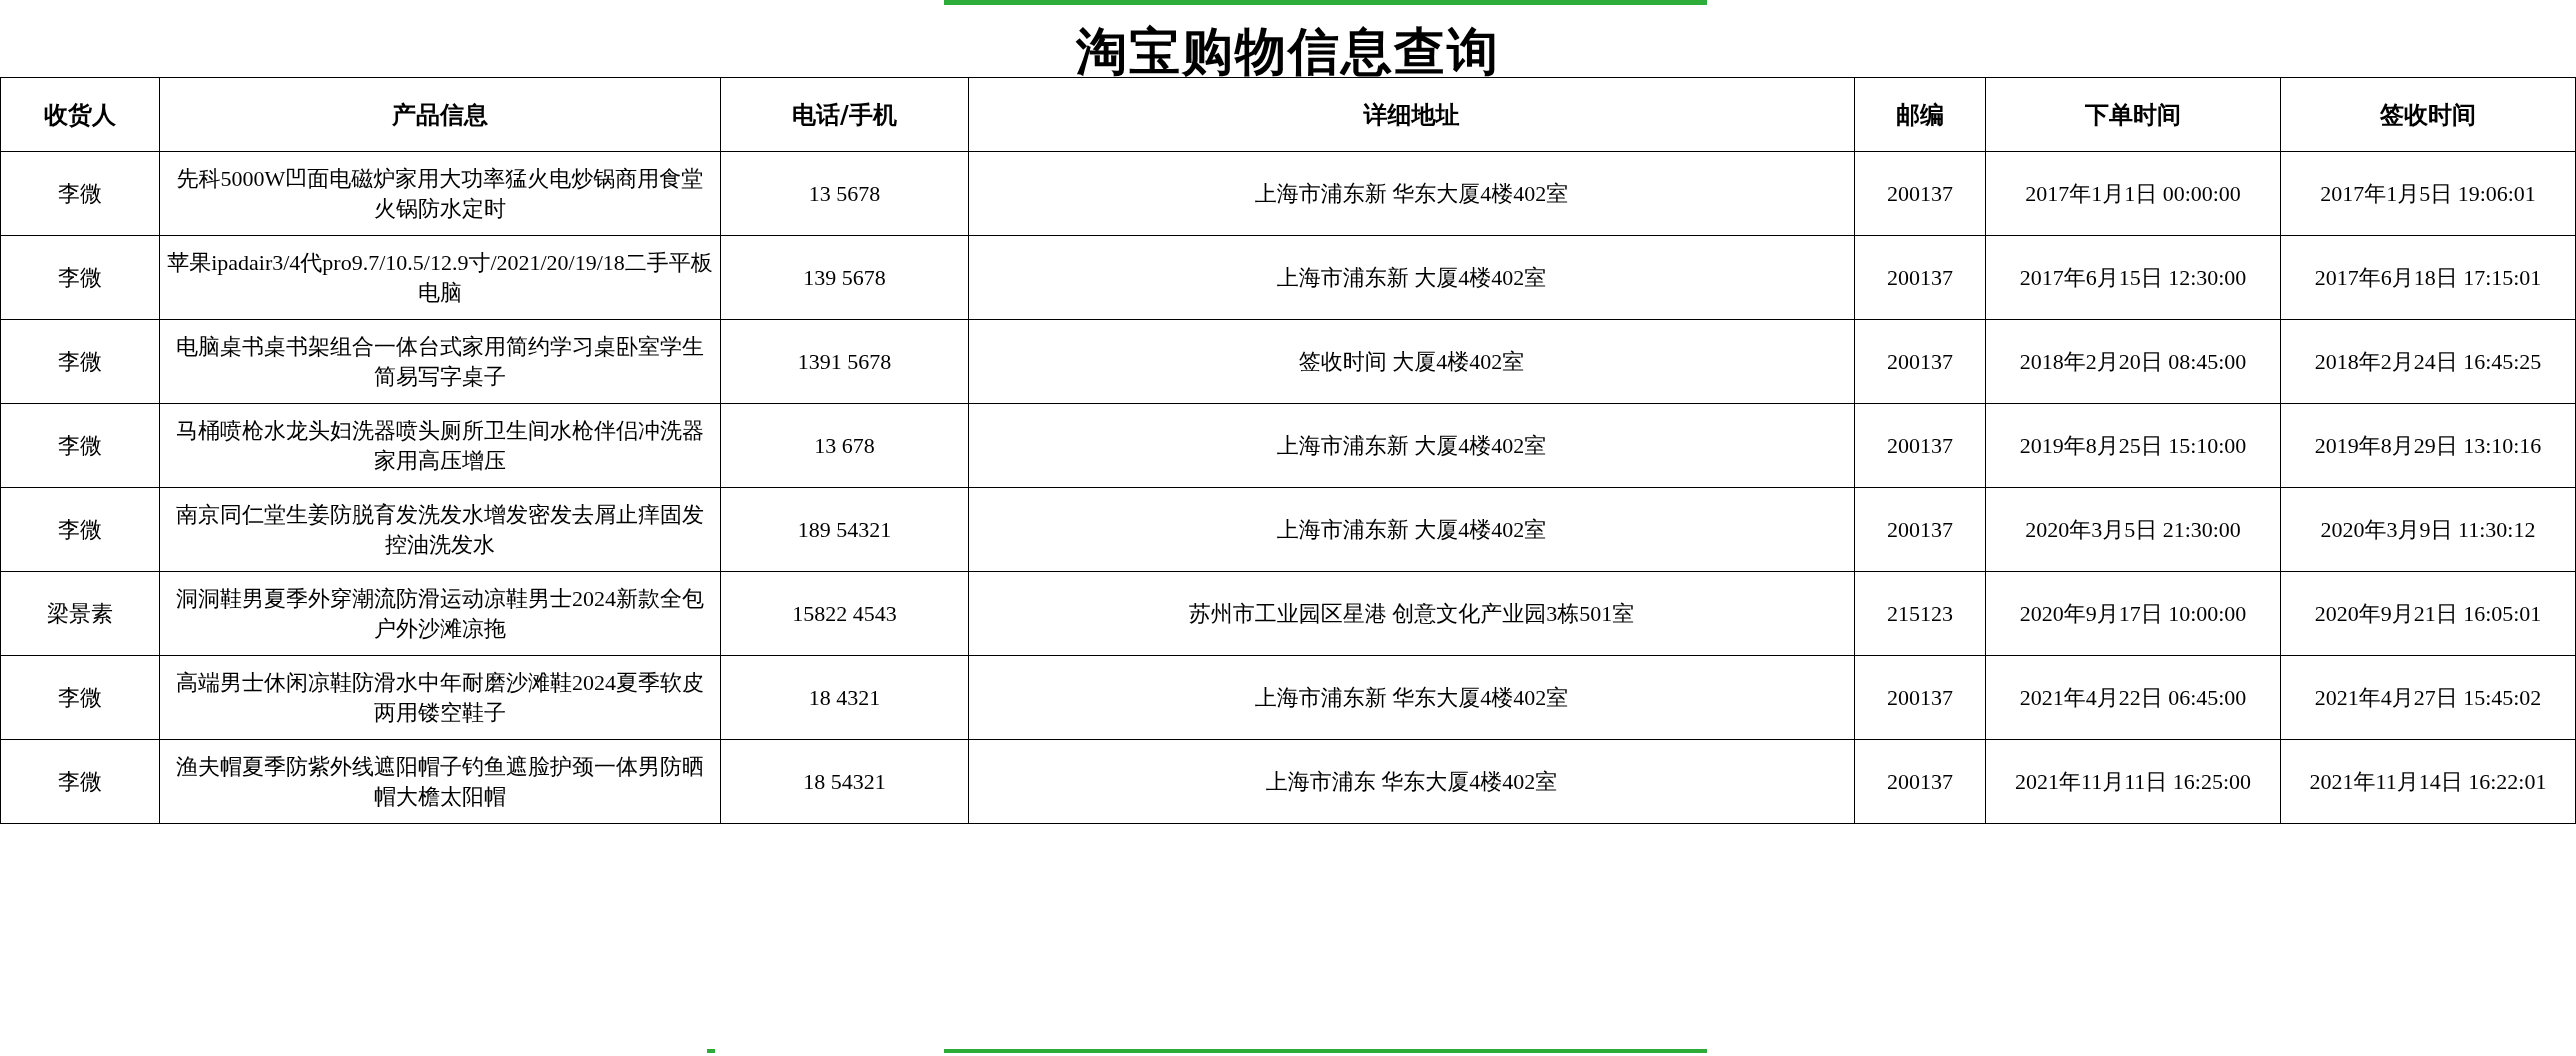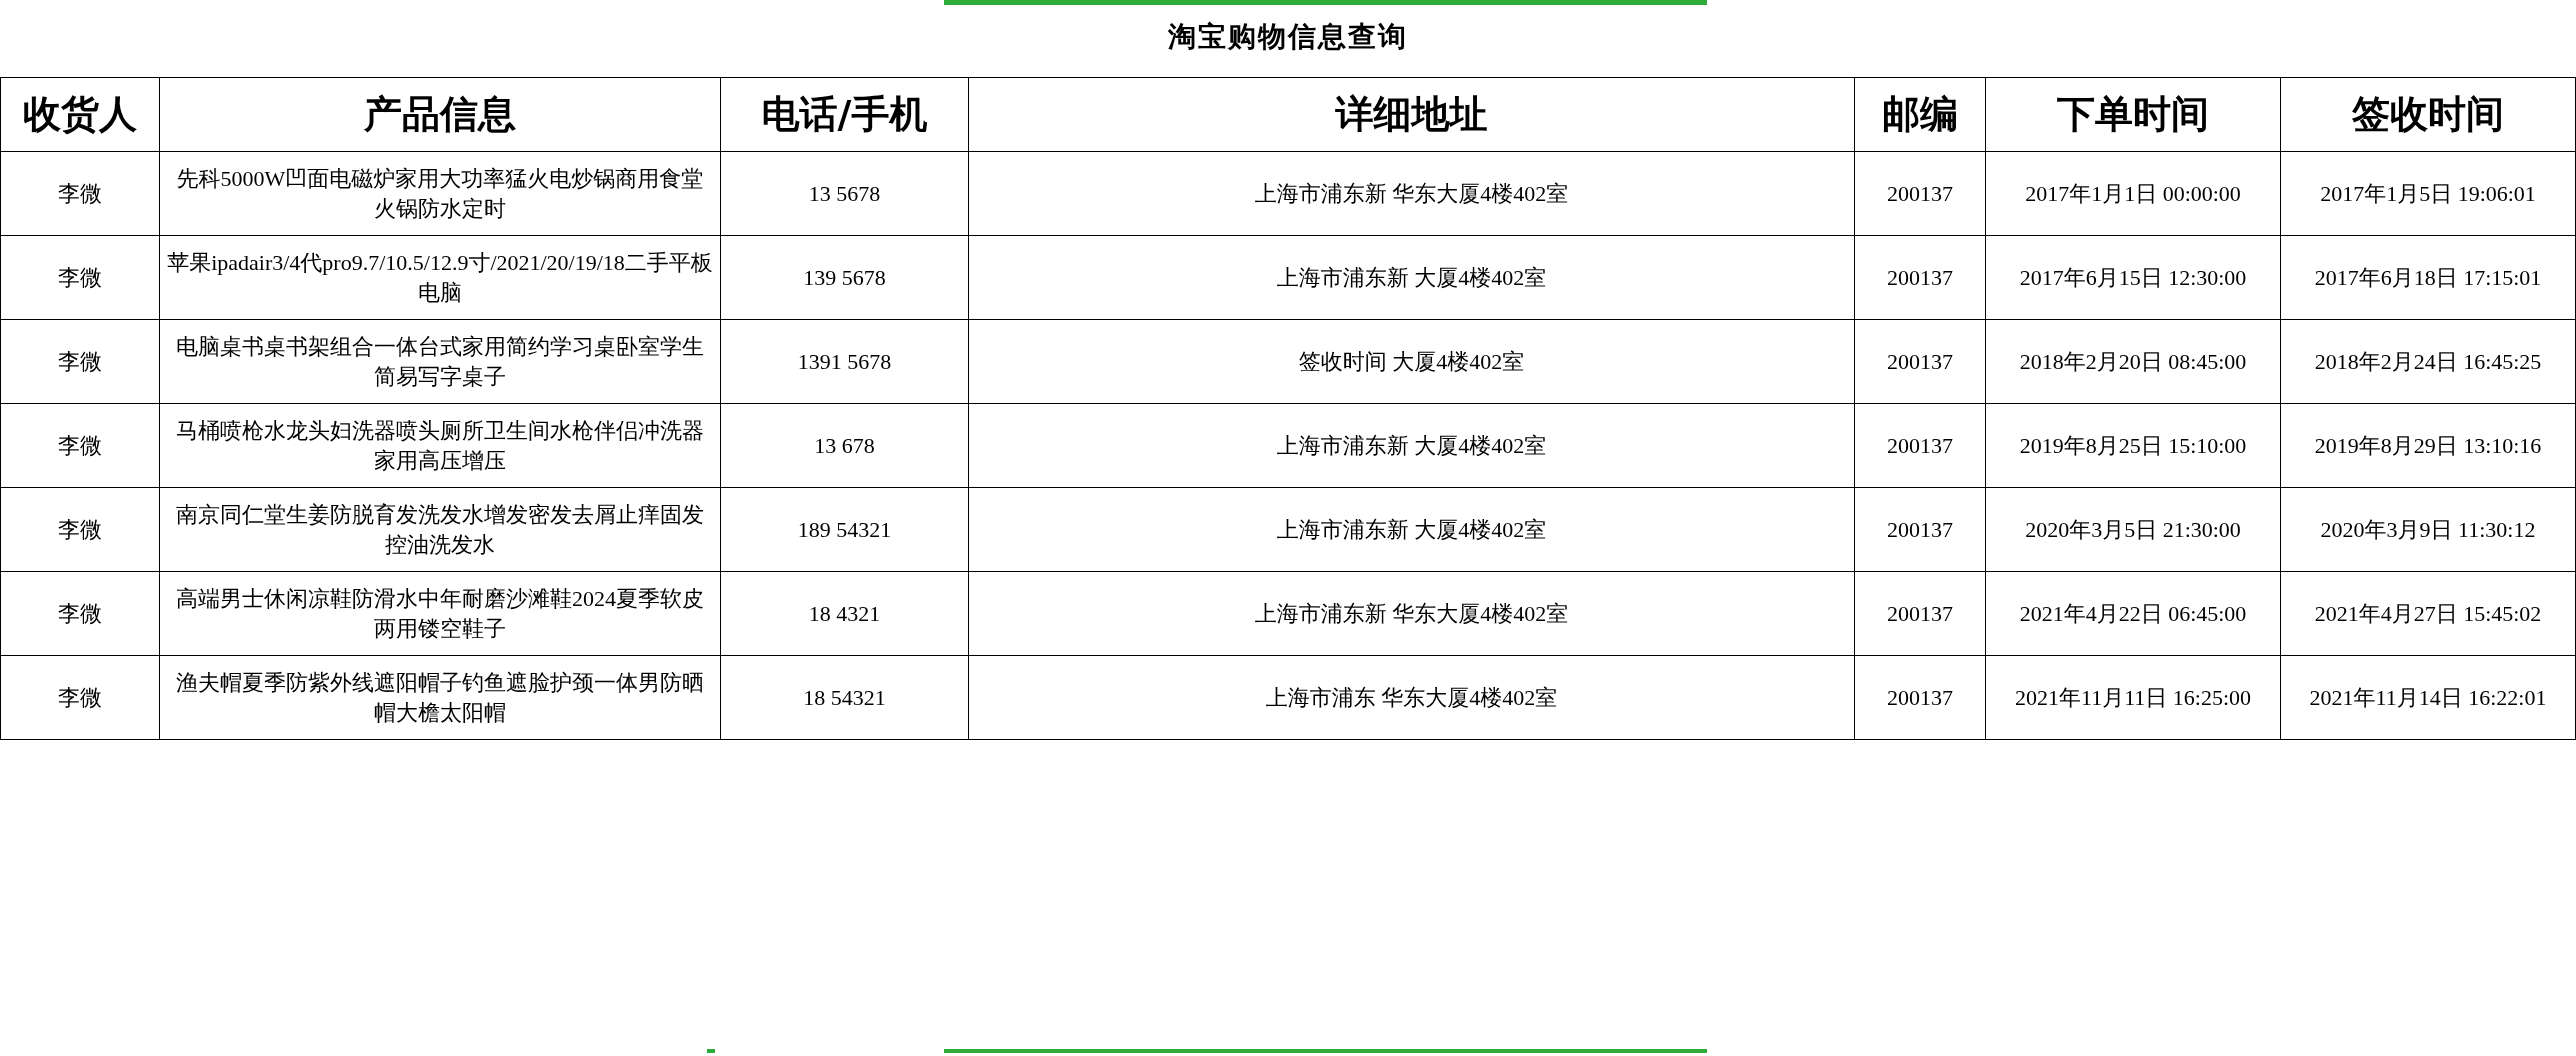--- a/index.html
+++ b/index.html
@@ -28,21 +28,21 @@
     width: 763px;
     height: 5px;
     background: #2eac3a;
   }
   .title {
     position: absolute;
     left: 0;
     top: 18px;
     width: 2576px;
     text-align: center;
-    font-size: 28px;
+    font-size: 51px;
     font-weight: bold;
     letter-spacing: 2px;
     font-family: "DejaVu Serif", "Liberation Serif", serif;
   }
   .table-wrap {
     position: absolute;
     left: 0px;
     top: 77px;
     width: 2576px;
   }
@@ -53,21 +53,21 @@
   }
   table.grid th, table.grid td {
     border: 1px solid #000000;
     padding: 4px 6px;
     text-align: center;
     vertical-align: middle;
     font-size: 22px;
     line-height: 1.32;
   }
   table.grid th {
-    font-size: 38px;
+    font-size: 24px;
     font-weight: bold;
     height: 65px;
     font-family: "DejaVu Serif", "Liberation Serif", serif;
   }
   table.grid td {
     height: 75px;
   }
   .col-name   { width: 159px; }
   .col-prod   { width: 561px; }
   .col-phone  { width: 248px; }
@@ -244,20 +244,38 @@
             <span class="masked-line">上海市浦东新                大厦4楼402室</span>
             
             
             
           </td>
           <td class="zip">200137</td>
           <td class="date">2020年3月5日 21:30:00</td>
           <td class="date">2020年3月9日 11:30:12</td>
         </tr>
 
+        <tr>
+          <td class="name">梁景素</td>
+          <td class="prod">洞洞鞋男夏季外穿潮流防滑运动凉鞋男士2024新款全包户外沙滩凉拖</td>
+          <td class="phone">
+            <span class="masked-line">15822   4543</span>
+            
+          </td>
+          <td class="addr">
+            <span class="masked-line">苏州市工业园区星港                创意文化产业园3栋501室</span>
+            
+            
+            
+            
+          </td>
+          <td class="zip">215123</td>
+          <td class="date">2020年9月17日 10:00:00</td>
+          <td class="date">2020年9月21日 16:05:01</td>
+        </tr>
 
         <tr>
           <td class="name">李微</td>
           <td class="prod">高端男士休闲凉鞋防滑水中年耐磨沙滩鞋2024夏季软皮两用镂空鞋子</td>
           <td class="phone">
             <span class="masked-line">18        4321</span>
             
           </td>
           <td class="addr">
             <span class="masked-line">上海市浦东新                  华东大厦4楼402室</span>

